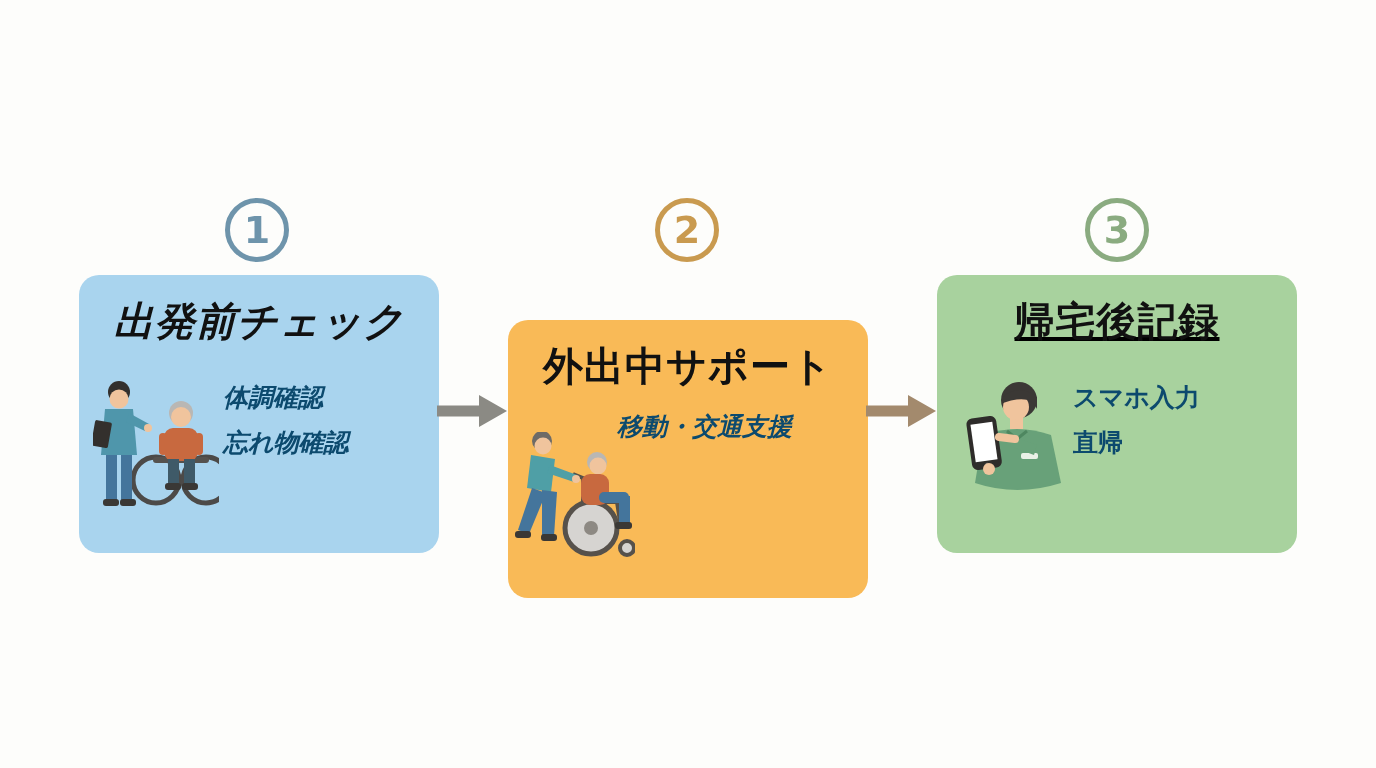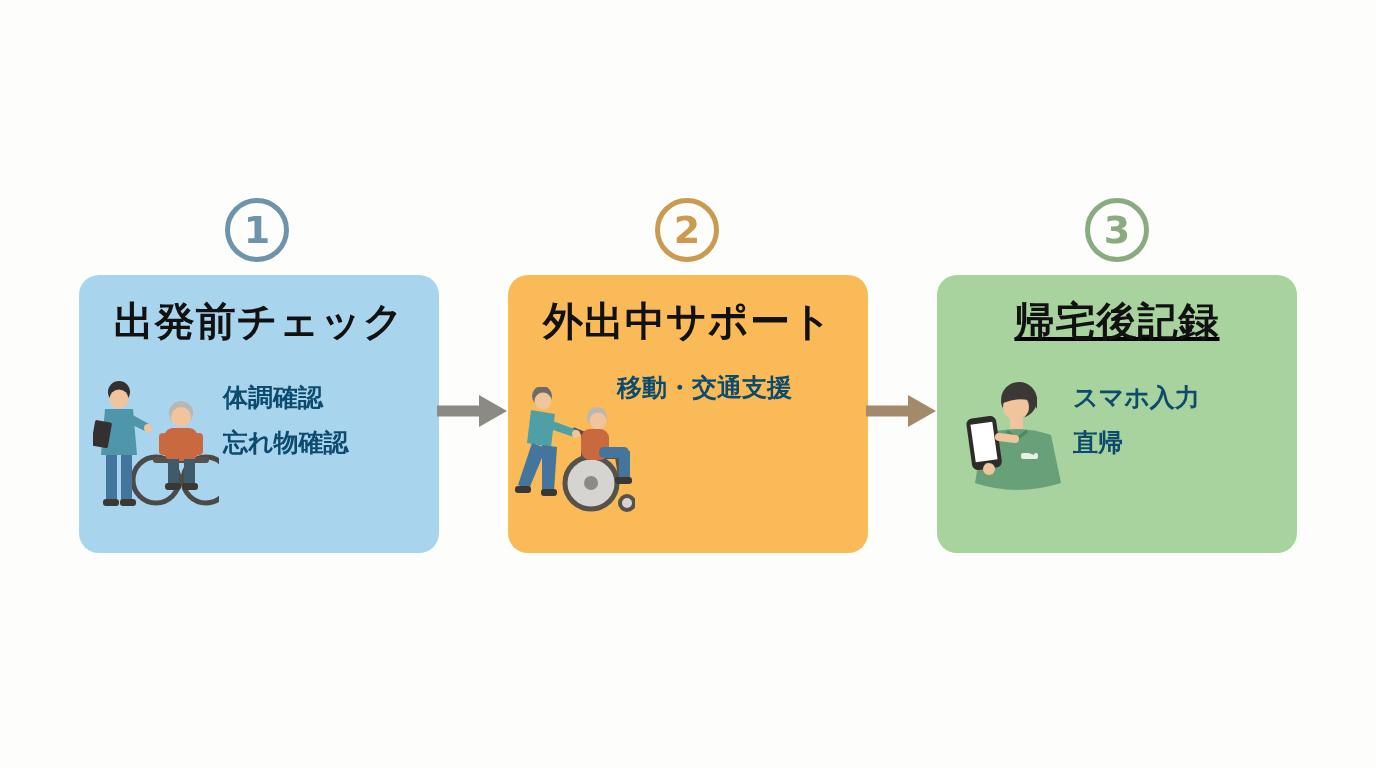--- a/index.html
+++ b/index.html
@@ -26,22 +26,22 @@
   .circle-1 { left: 225px; }
   .circle-2 { left: 655px; }
   .circle-3 { left: 1085px; }
 
   .step-box {
     position: absolute;
     top: 275px;
     width: 360px; height: 278px;
     border-radius: 20px;
   }
-  .box-1 { left: 79px; }
-  .box-2 { left: 508px; }
+  .box-1 { left: 79px; font-style: italic; }
+  .box-2 { left: 508px; margin-top: 45px; }
   .box-3 { left: 937px; }
 
   .box-title {
     margin-top: 22px;
     text-align: center;
     font-size: 40px;
     font-weight: 800;
     letter-spacing: 1px;
     line-height: 1.2;
     color: #111111;
@@ -49,21 +49,21 @@
   }
   .box-list {
     position: absolute;
     font-size: 25px;
     font-weight: 700;
     line-height: 45px;
     color: #0c4a6e;
     white-space: nowrap;
   }
   .list-1 { left: 144px; top: 100px; }
-  .list-2 { left: 109px; top: 90px; }
+  .list-2 { left: 109px; top: 84px; font-style: italic; }
   .list-3 { left: 136px; top: 100px; }
 
   .illu { position: absolute; }
   .illu-1 { left: 14px;  top: 104px; }
   .illu-2 { left: 5px;   top: 112px; }
   .illu-3 { left: 18px;  top: 104px; }
 
   .arrow { position: absolute; top: 389px; width: 70px; height: 44px; }
   .arrow-1 { left: 437px; }
   .arrow-2 { left: 866px; }

